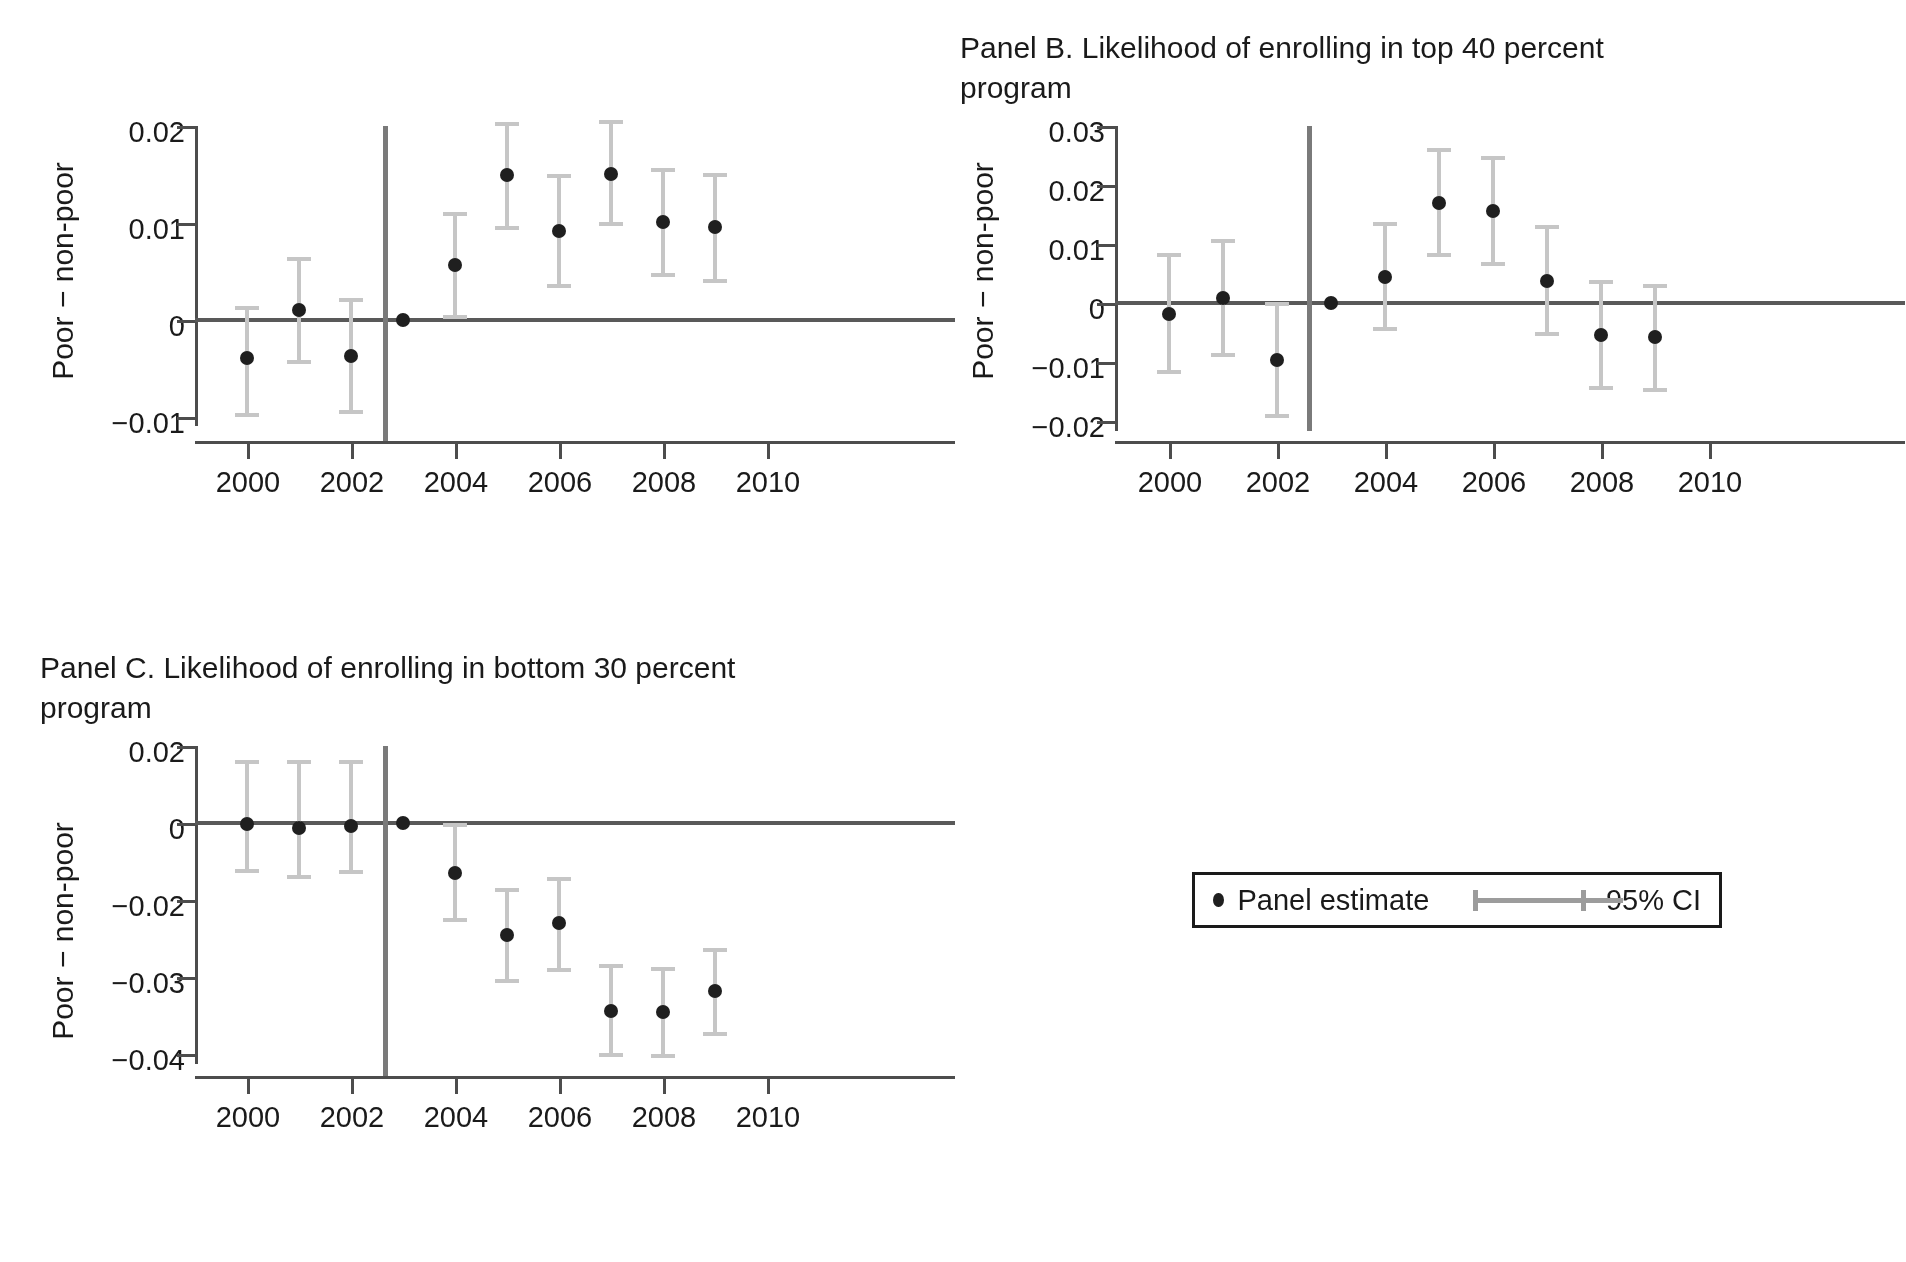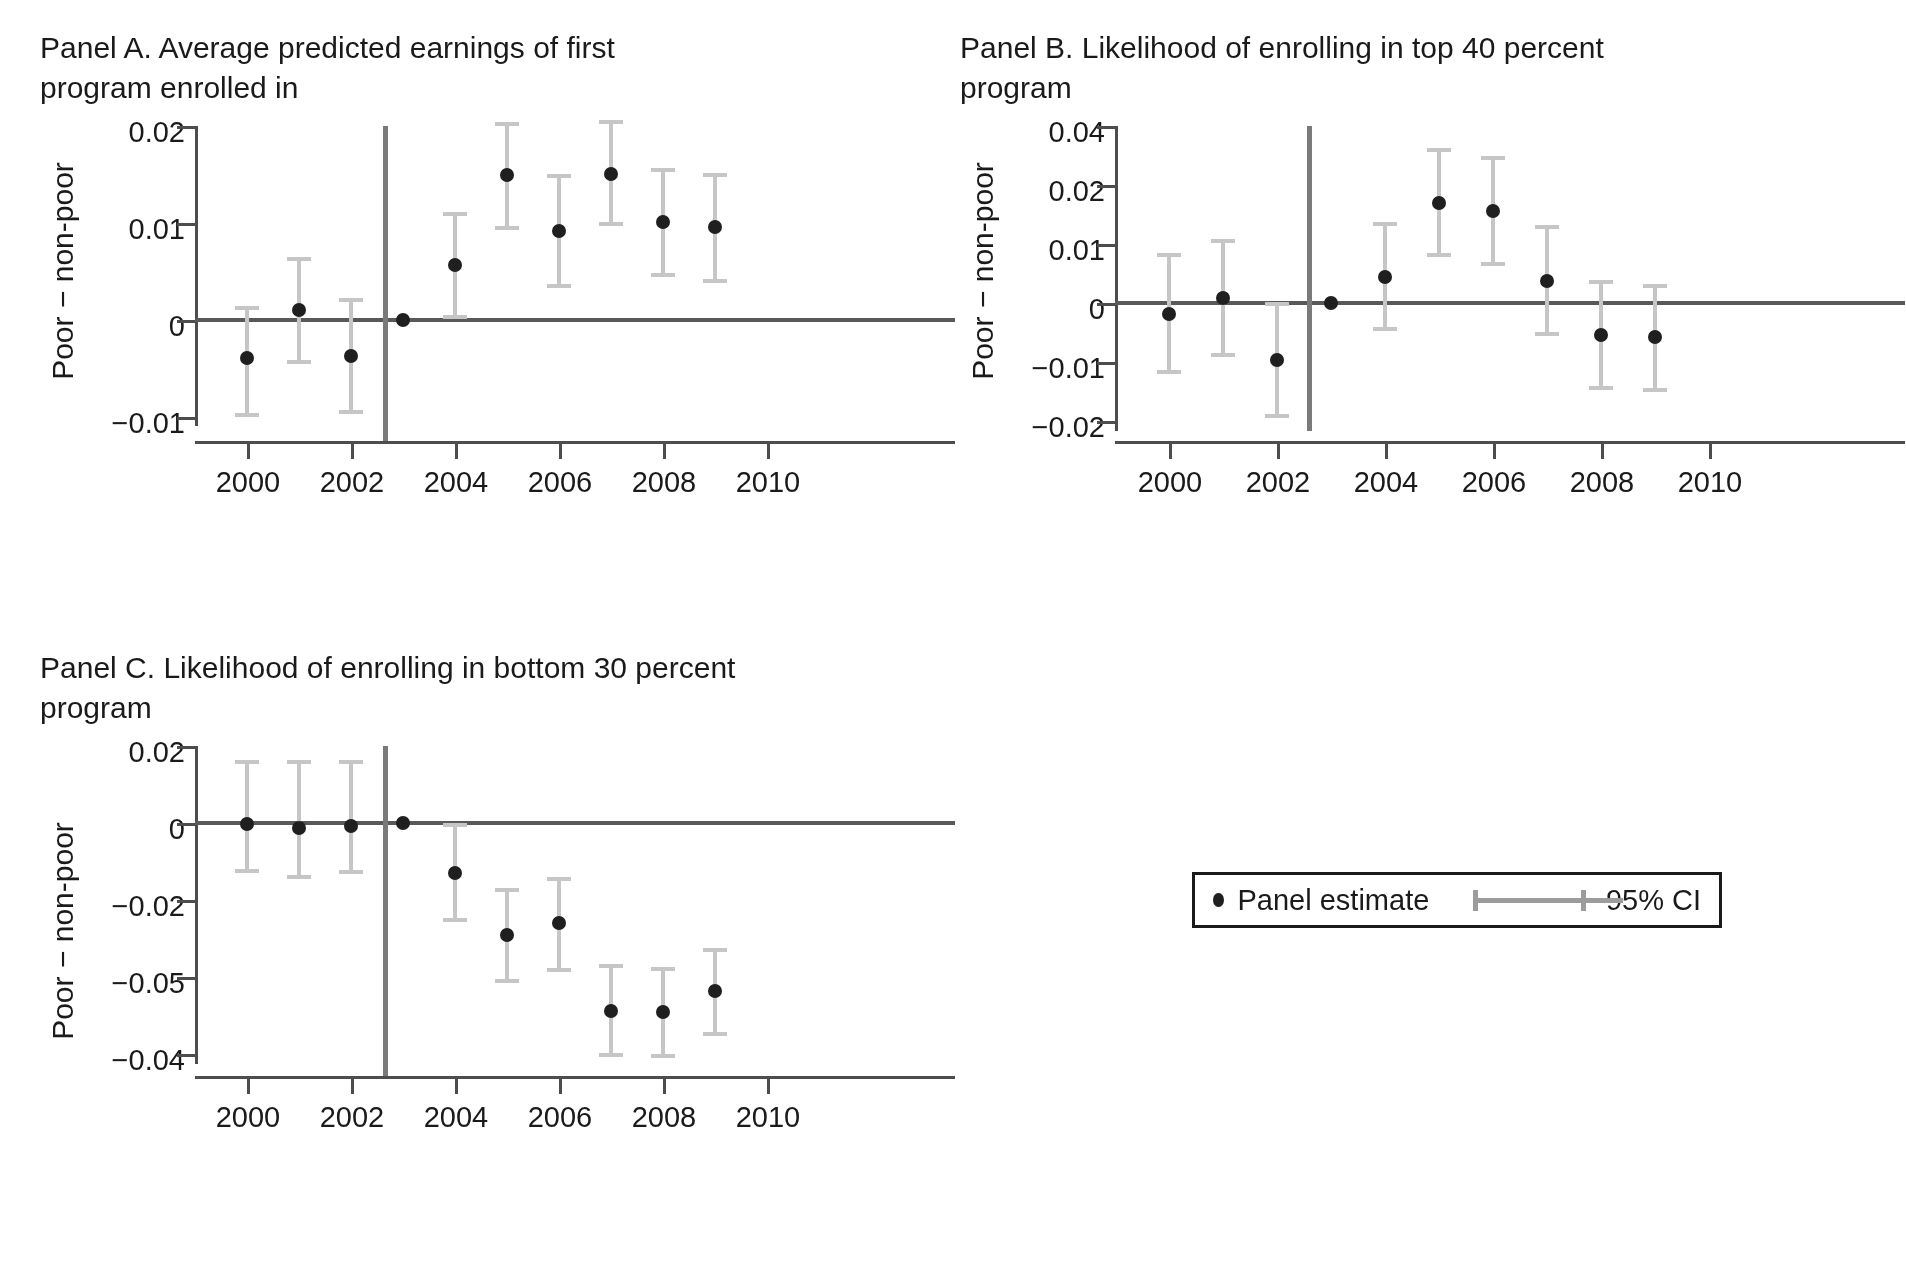--- a/index.html
+++ b/index.html
@@ -138,22 +138,20 @@
   }
   .legend-bar-capl { left: 0; }
   .legend-bar-capr { right: 0; }
 </style>
 </head>
 <body>
 
 <div class="page">
 
   <div class="panel" style="left:40px; top:28px; width:880px; height:470px;">
-    <div class="panel-title" style="position:absolute; left:0; top:0; width:830px;">Panel A. Average predicted earnings of first
-program enrolled in</div>
 
     <div class="plot-wrap" style="position:absolute; left:0; top:88px; width:880px; height:380px;">
 
       <div class="ylabel" style="left:-157px; top:138px; width:360px; text-align:center; transform:rotate(-90deg);">Poor − non-poor</div>
 
       <div class="ytick-label" style="left:0px; top:0px; width:145px;">0.02</div>
       <div class="ytick-label" style="left:0px; top:97px; width:145px;">0.01</div>
       <div class="ytick-label" style="left:0px; top:194px; width:145px;">0</div>
       <div class="ytick-label" style="left:0px; top:291px; width:145px;">−0.01</div>
 
@@ -225,21 +223,21 @@
   </div>
 
   <div class="panel" style="left:960px; top:28px; width:920px; height:470px;">
     <div class="panel-title" style="position:absolute; left:0; top:0; width:900px;">Panel B. Likelihood of enrolling in top 40 percent
 program</div>
 
     <div class="plot-wrap" style="position:absolute; left:0; top:88px; width:920px; height:380px;">
 
       <div class="ylabel" style="left:-157px; top:138px; width:360px; text-align:center; transform:rotate(-90deg);">Poor − non-poor</div>
 
-      <div class="ytick-label" style="left:0px; top:0px;   width:145px;">0.04</div>
+      <div class="ytick-label" style="left:0px; top:0px;   width:145px;">0.03</div>
       <div class="ytick-label" style="left:0px; top:59px;  width:145px;">0.02</div>
       <div class="ytick-label" style="left:0px; top:118px; width:145px;">0.01</div>
       <div class="ytick-label" style="left:0px; top:177px; width:145px;">0</div>
       <div class="ytick-label" style="left:0px; top:236px; width:145px;">−0.01</div>
       <div class="ytick-label" style="left:0px; top:295px; width:145px;">−0.02</div>
 
       <div class="axis-line" style="left:155px; top:10px; width:3px; height:305px;"></div>
       <div class="ytick-mark" style="left:137px; top:10px;  width:21px;"></div>
       <div class="ytick-mark" style="left:137px; top:69px;  width:21px;"></div>
       <div class="ytick-mark" style="left:137px; top:128px; width:21px;"></div>
@@ -311,21 +309,21 @@
     <div class="panel-title" style="position:absolute; left:0; top:0; width:900px;">Panel C. Likelihood of enrolling in bottom 30 percent
 program</div>
 
     <div class="plot-wrap" style="position:absolute; left:0; top:88px; width:900px; height:460px;">
 
       <div class="ylabel" style="left:-157px; top:178px; width:360px; text-align:center; transform:rotate(-90deg);">Poor − non-poor</div>
 
       <div class="ytick-label" style="left:0px; top:0px;   width:145px;">0.02</div>
       <div class="ytick-label" style="left:0px; top:77px;  width:145px;">0</div>
       <div class="ytick-label" style="left:0px; top:154px; width:145px;">−0.02</div>
-      <div class="ytick-label" style="left:0px; top:231px; width:145px;">−0.05</div>
+      <div class="ytick-label" style="left:0px; top:231px; width:145px;">−0.03</div>
       <div class="ytick-label" style="left:0px; top:308px; width:145px;">−0.04</div>
 
       <div class="axis-line" style="left:155px; top:10px; width:3px; height:318px;"></div>
       <div class="ytick-mark" style="left:137px; top:10px;  width:21px;"></div>
       <div class="ytick-mark" style="left:137px; top:87px;  width:21px;"></div>
       <div class="ytick-mark" style="left:137px; top:164px; width:21px;"></div>
       <div class="ytick-mark" style="left:137px; top:241px; width:21px;"></div>
       <div class="ytick-mark" style="left:137px; top:318px; width:21px;"></div>
 
       <div class="zero-line" style="left:155px; top:85px; width:760px;"></div>

